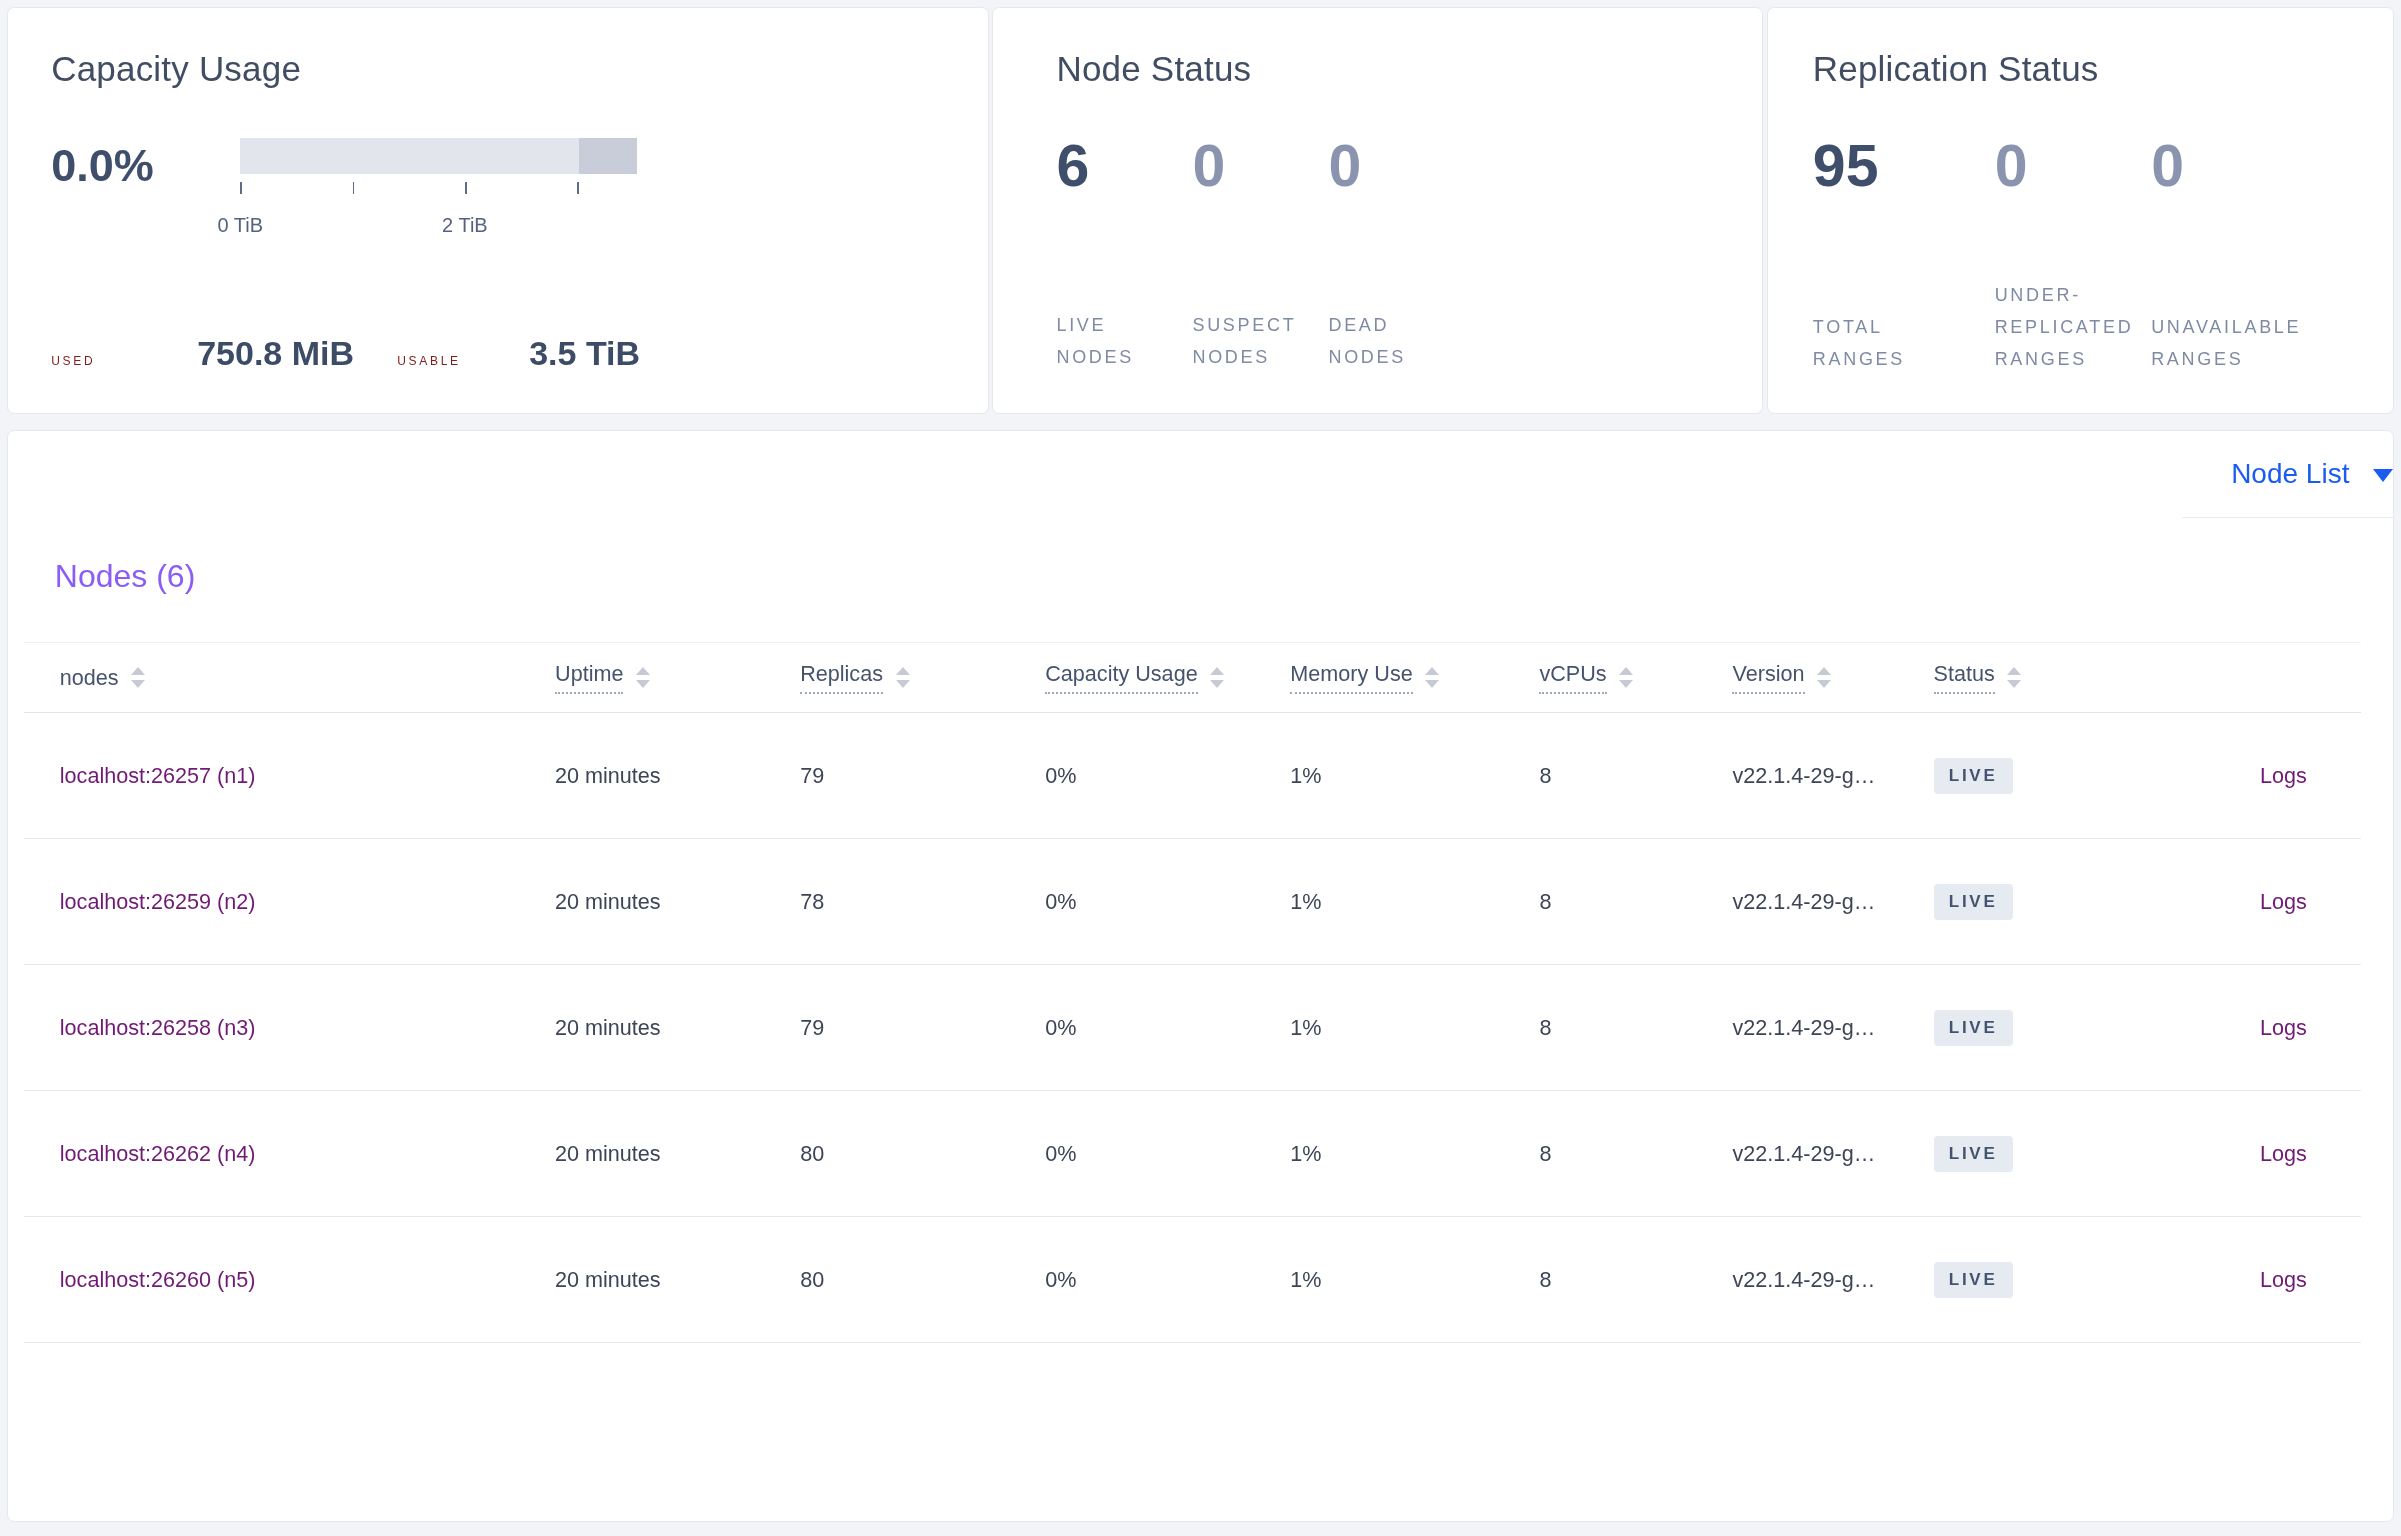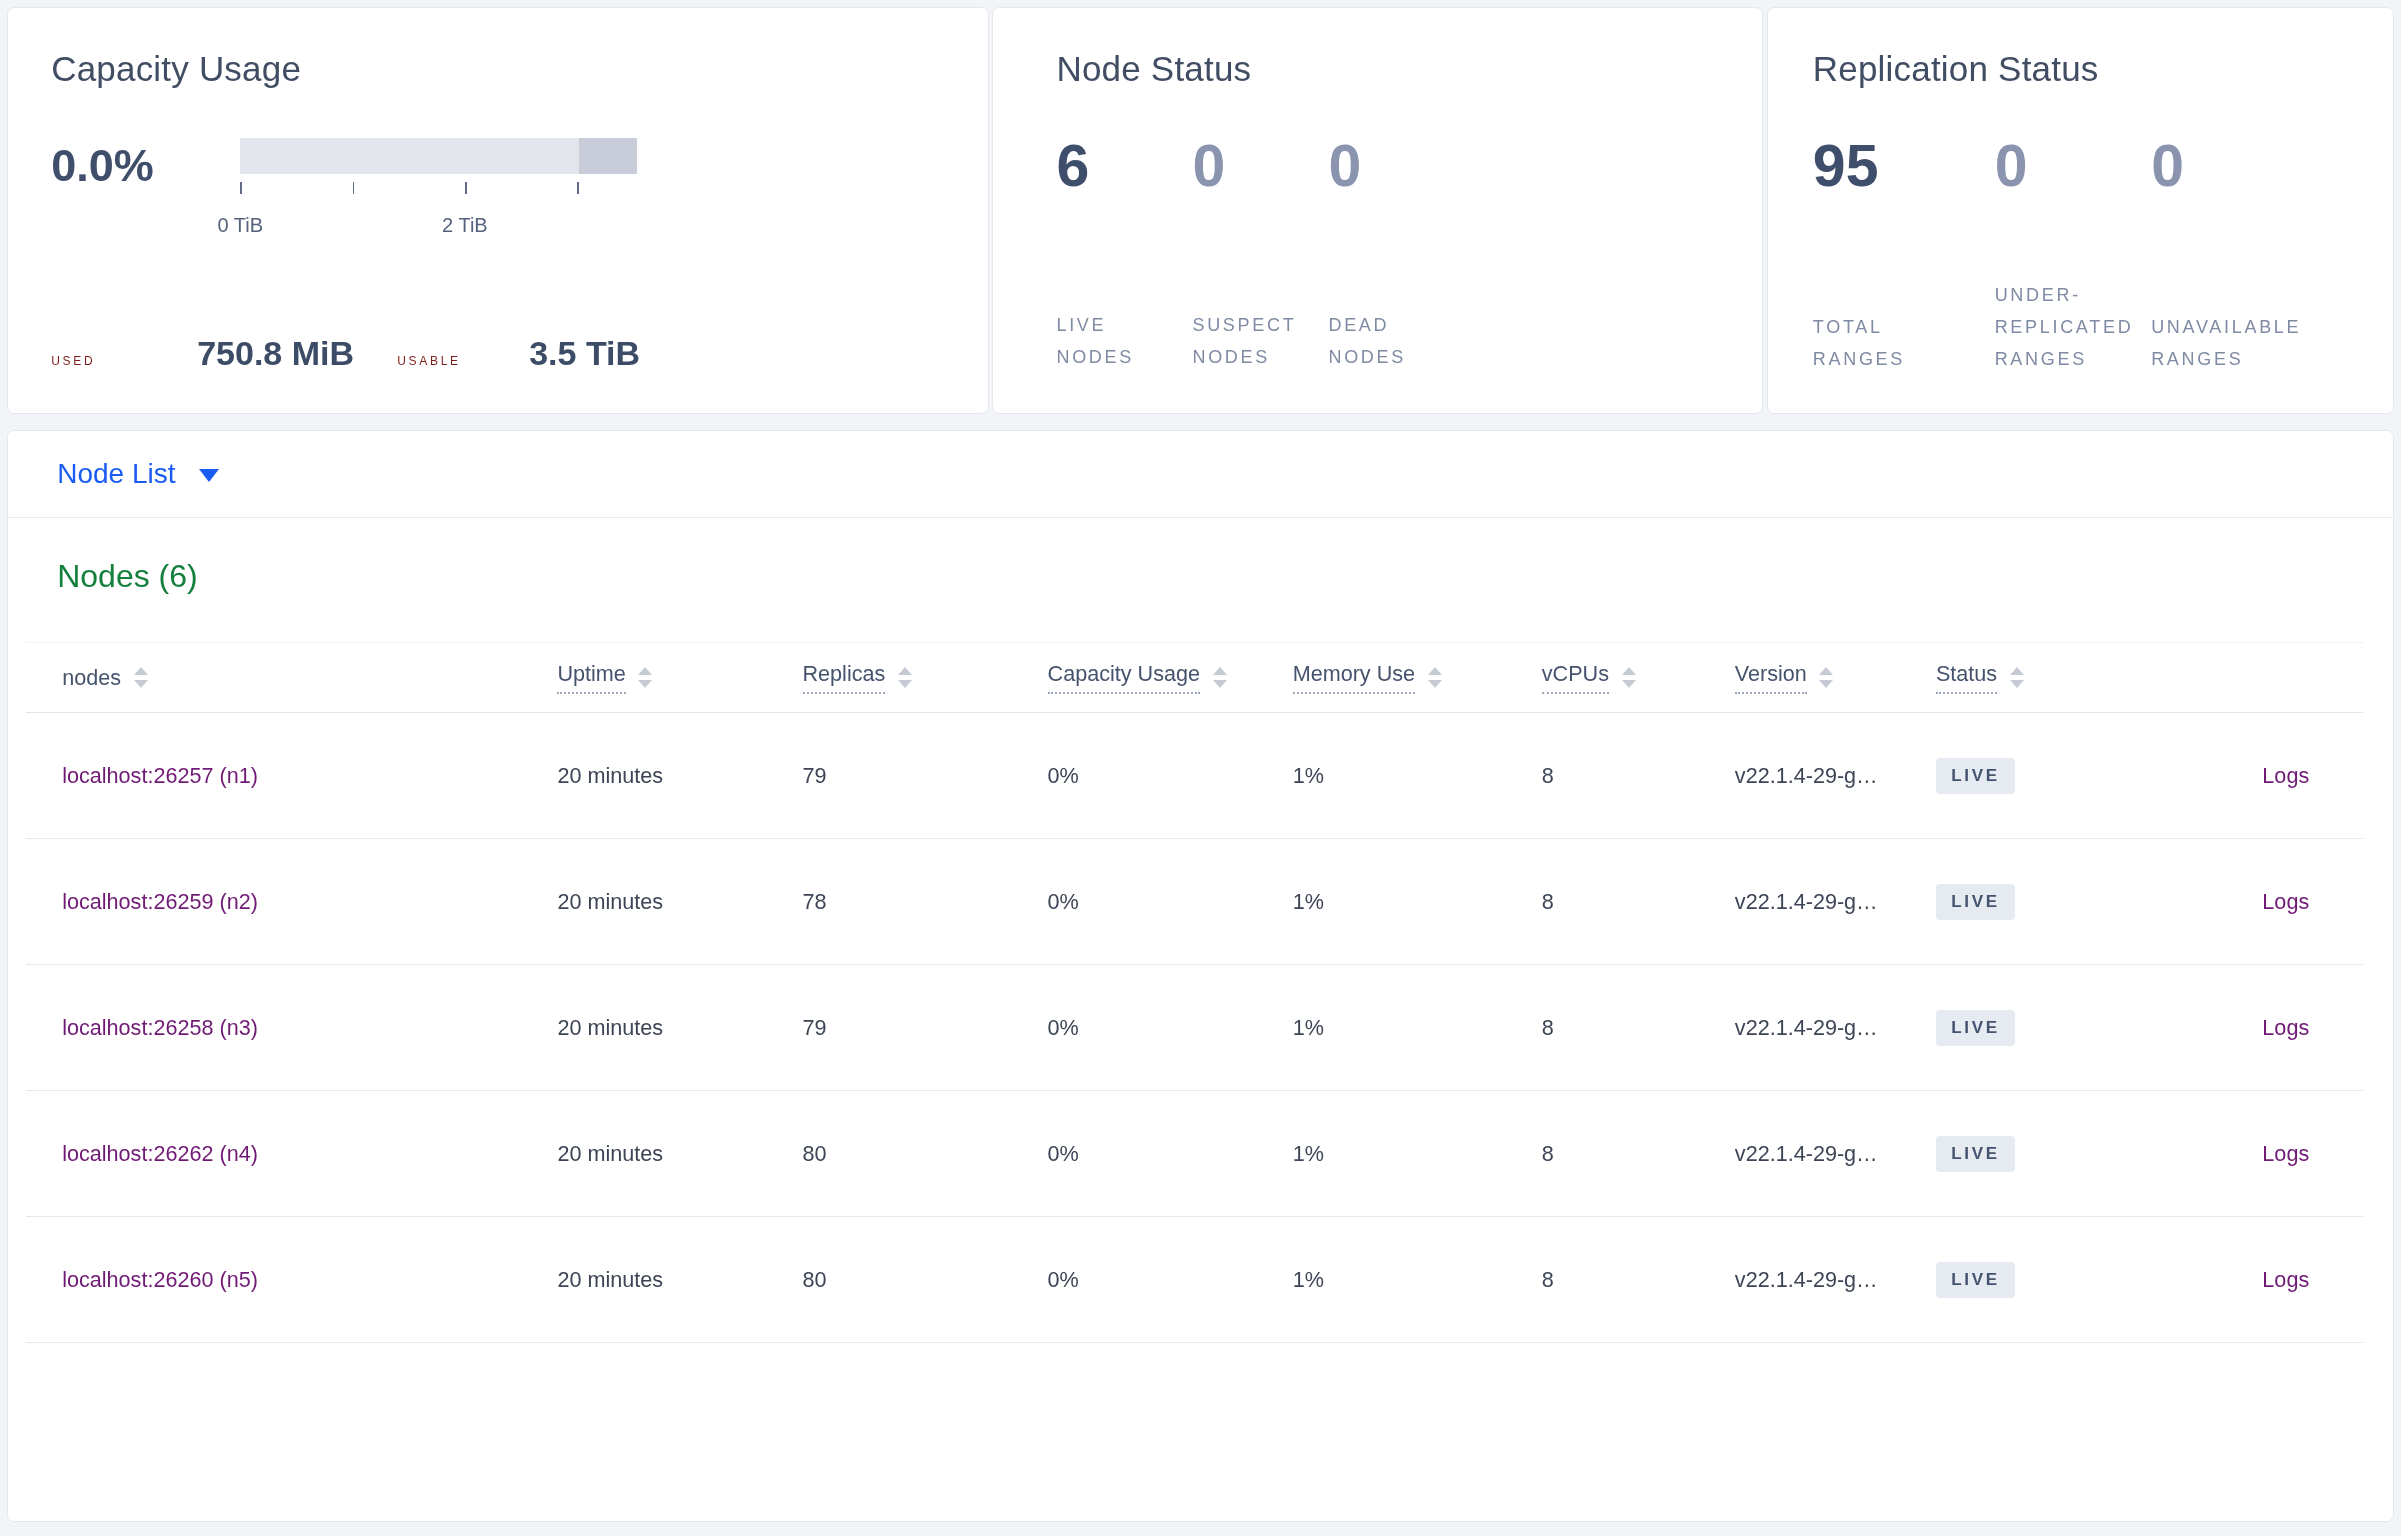--- a/index.html
+++ b/index.html
@@ -50,36 +50,36 @@
   .card-nodestatus .stat { width:136px; }
   .card-replication .stat:nth-child(1) { width:194px; }
   .card-replication .stat:nth-child(2) { width:167px; }
   .card-replication .stat:nth-child(3) { width:229px; }
   .stat-value { font-size:59px; font-weight:600; color:#3e4e6b; line-height:61px; }
   .stat-value.muted { color:#8a94ae; }
   .stat-label { font-size:18px; letter-spacing:2.7px; color:#7f8aa3; line-height:32px; max-width:135px; }
   .card-replication .stat-label { max-width:167px; }
 
   
-  .list-card { margin-top:16px; height:1092px; display:flex; flex-direction:column; }
+  .list-card { margin-top:16px; height:1092px; display:flex; flex-direction:column;align-items:flex-end; }
   .list-header {
     height:87px; display:flex; align-items:center;
     padding-left:49px; border-bottom:1.8px solid #e7ebf1;
   }
   .view-select {
     display:flex; align-items:center; background:none; border:none; cursor:pointer;
     font-family:inherit; font-size:28px; font-weight:500; color:#1a5cf2;
   }
   .caret {
     width:0; height:0; margin-left:23.4px; margin-top:3.6px;
     border-left:10.8px solid transparent; border-right:10.8px solid transparent;
     border-top:13.5px solid #1a5cf2;
   }
   .table-section { padding:40px 0 32px 0; }
-  .table-title { font-size:32px; font-weight:500; color:#15803d; margin-left:49px; }
+  .table-title { font-size:32px; font-weight:500; color:#8b5cf6; margin-left:49px; }
 
   table.nodes {
     border-collapse:collapse; table-layout:fixed;
     width:2337px; margin:47px 32px 0 18px;
   }
   thead tr { border-top:1.8px solid #f0f2f6; border-bottom:1.8px solid #e0e5ec; }
   th { height:70px; text-align:left; vertical-align:middle; font-weight:500; font-size:21.6px; color:#46536d; }
   th:first-child, td:first-child { padding-left:36px; }
   th:last-child, td:last-child { text-align:right; padding-right:54px; }
   .th-inner { display:inline-flex; align-items:center; cursor:pointer; }

